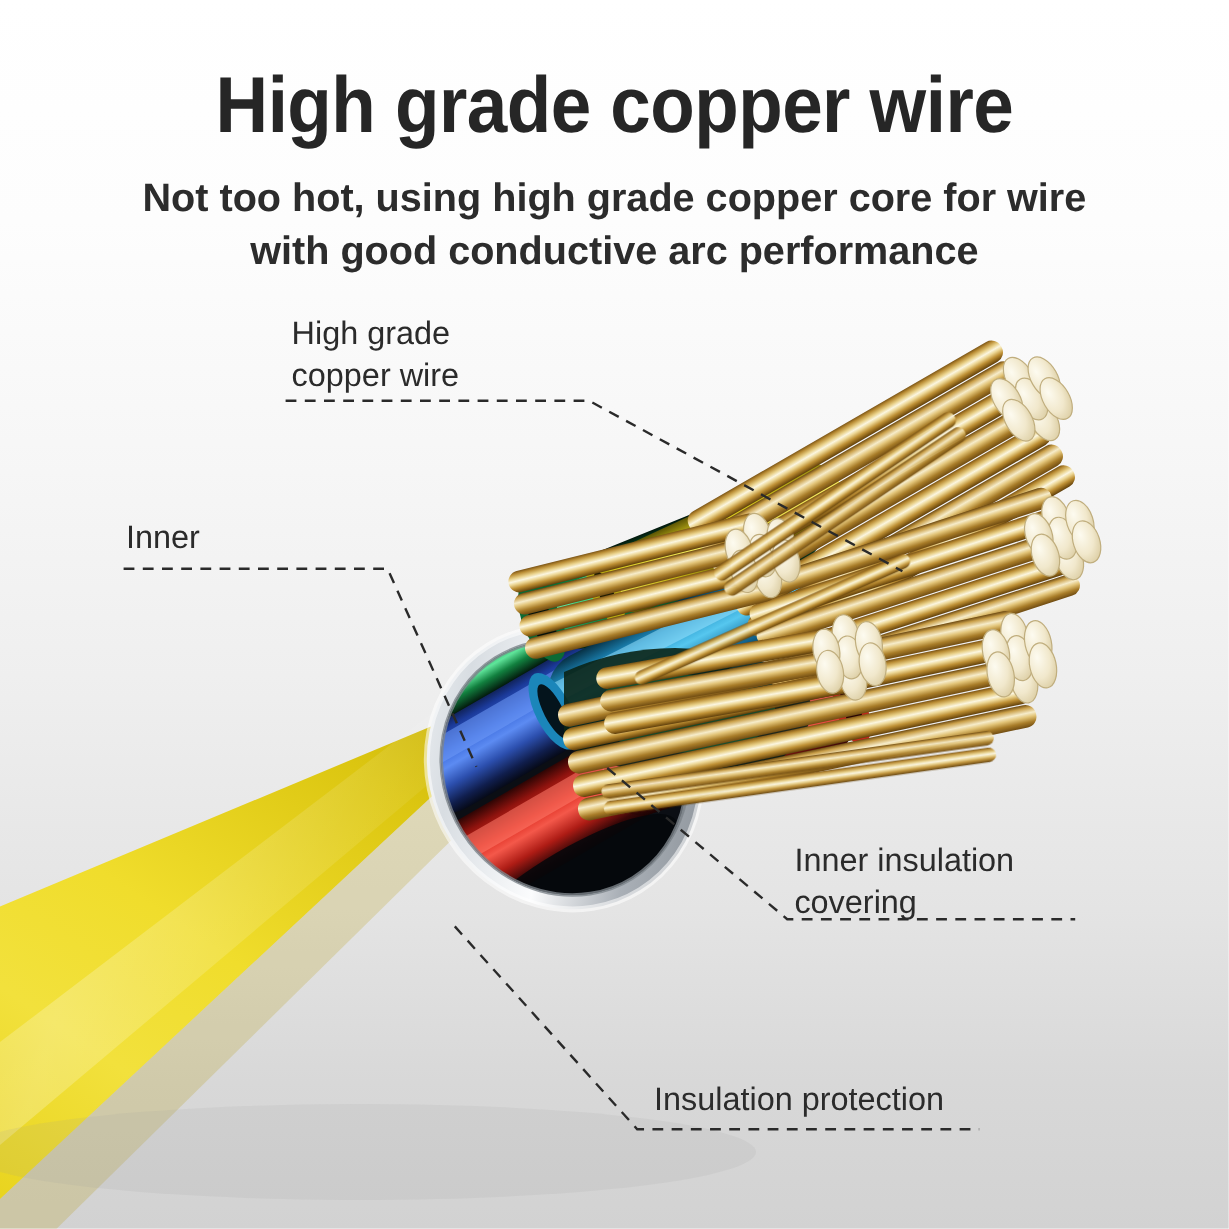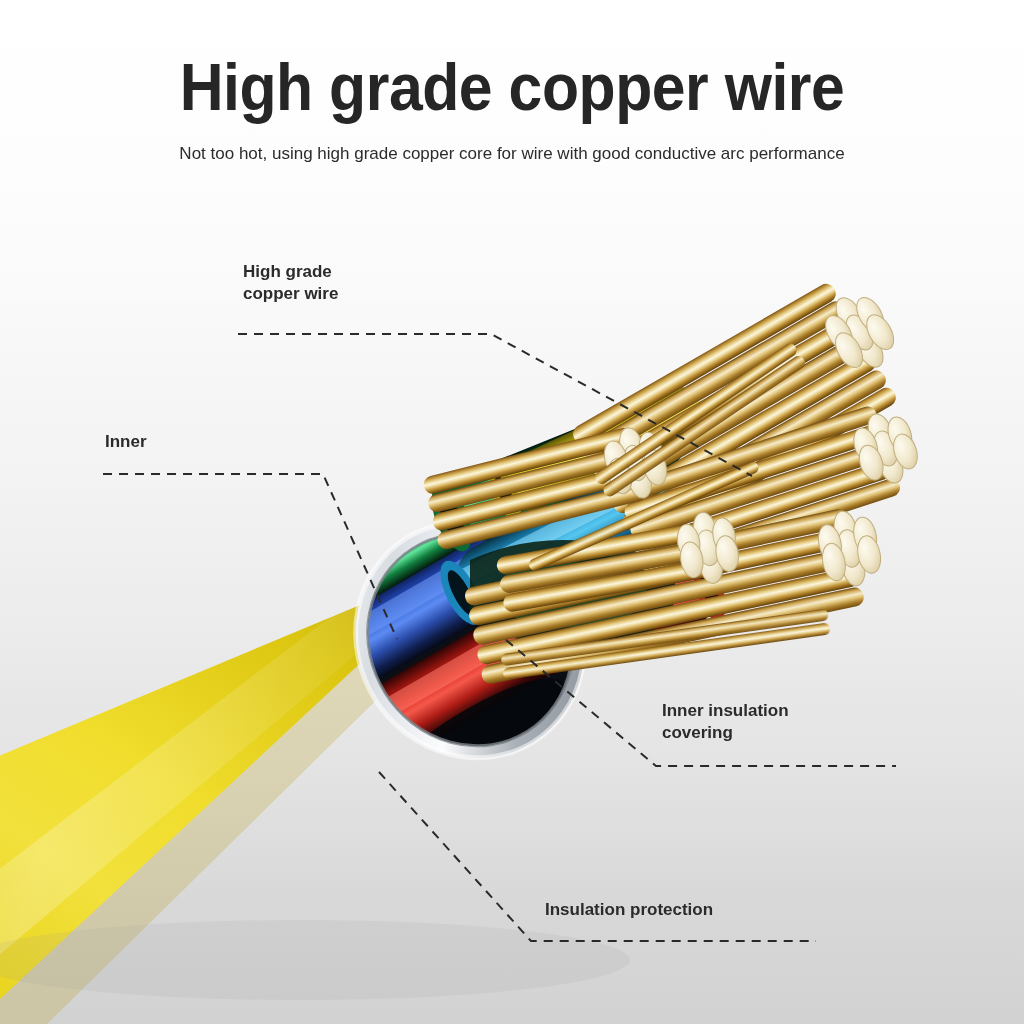--- a/index.html
+++ b/index.html
@@ -43,38 +43,37 @@
     font-weight: 700;
     letter-spacing: -0.5px;
     color: #262626;
     transform: scaleX(0.92);
     transform-origin: center;
     white-space: nowrap;
   }
   #subtitle {
     margin: 0;
     padding-top: 22px;
-    font-size: 17px;
+    font-size: 33px;
     line-height: 1.33;
-    font-weight: 400;
+    font-weight: 700;
     color: #2c2c2c;
     width: 790px;
     margin-left: auto;
     margin-right: auto;
   }
 
   
   .callout {
     position: absolute;
-    font-size: 17px;
+    font-size: 27px;
     line-height: 1.28;
     color: #2b2b2b;
     white-space: pre-line;
     z-index: 45;
-    font-weight: bold;
   }
   #label-copper   { left: 243px; top: 261px; }
   #label-filler   { left: 105px; top: 431px; }
   #label-inner    { left: 662px; top: 700px; }
   #label-outer    { left: 545px; top: 899px; }
 
   
   svg.layer {
     position: absolute;
     left: 0;

